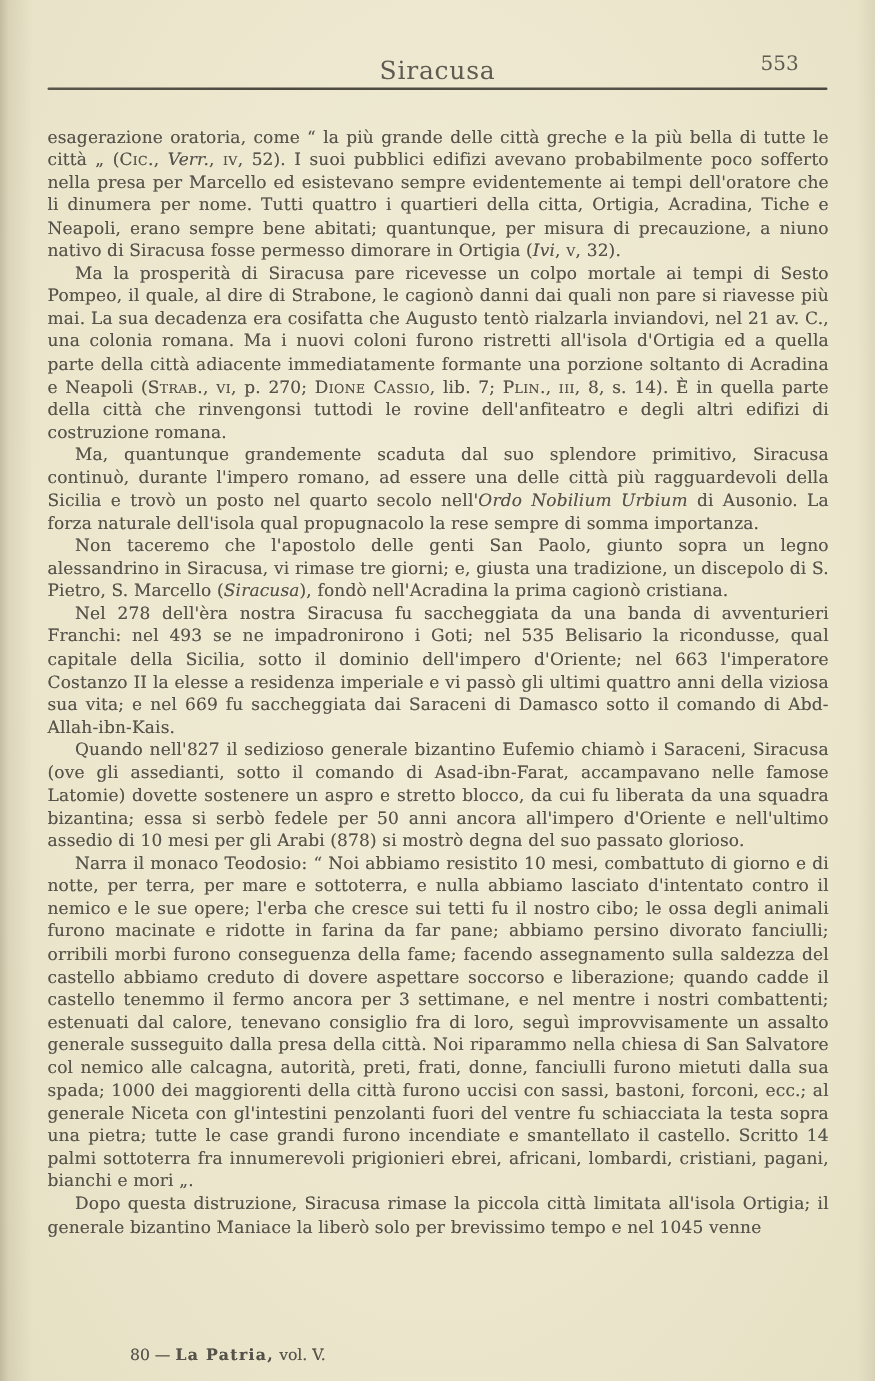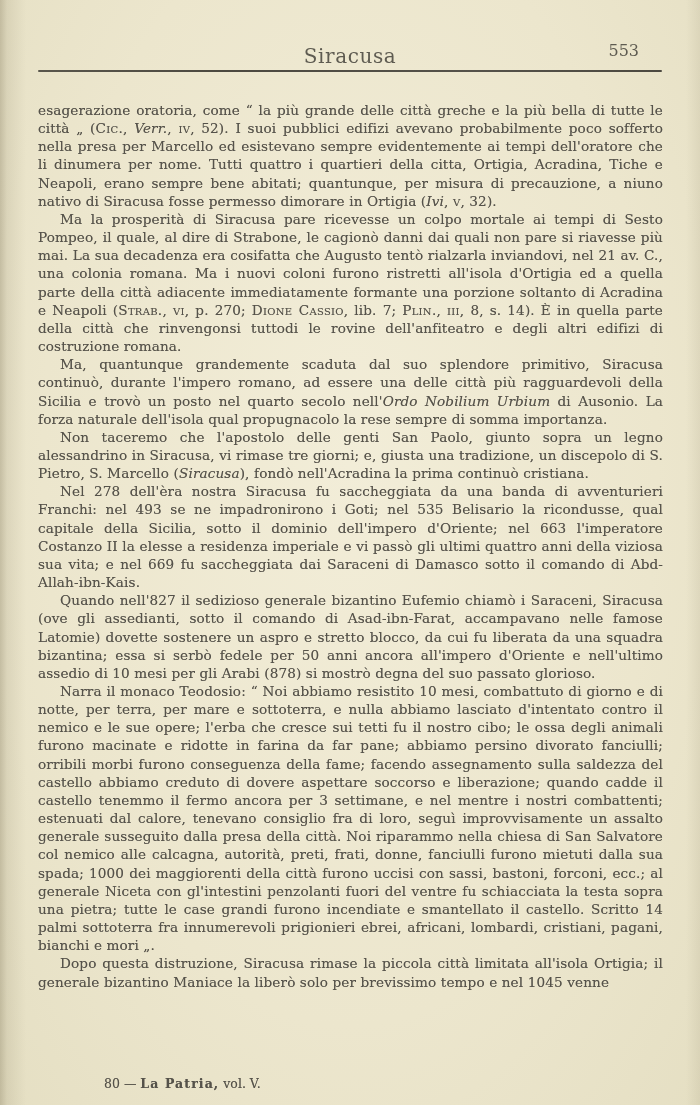--- a/index.html
+++ b/index.html
@@ -88,21 +88,21 @@
   <div class="header-title">Siracusa</div>
 
   <div class="page-number">553</div>
 
   <div class="header-rule"></div>
 
   <div class="body-text">
       <p class="para"><span>esagerazione oratoria, come “ la più grande delle città greche e la più bella di tutte le città „ (</span><span class="sc">Cic.</span><span>, </span><span class="it">Verr.</span><span>, </span><span class="sc">iv</span><span>, 52). I suoi pubblici edifizi avevano probabilmente poco sofferto nella presa per Marcello ed esistevano sempre evidentemente ai tempi dell'oratore che li dinumera per nome. Tutti quattro i quartieri della citta, Ortigia, Acradina, Tiche e Neapoli, erano sempre bene abitati; quantunque, per misura di precauzione, a niuno nativo di Siracusa fosse permesso dimorare in Ortigia (</span><span class="it">Ivi</span><span>, </span><span class="sc">v</span><span>, 32).</span></p>
       <p class="para indent"><span>Ma la prosperità di Siracusa pare ricevesse un colpo mortale ai tempi di Sesto Pompeo, il quale, al dire di Strabone, le cagionò danni dai quali non pare si riavesse più mai. La sua decadenza era cosifatta che Augusto tentò rialzarla inviandovi, nel 21 av. C., una colonia romana. Ma i nuovi coloni furono ristretti all'isola d'Ortigia ed a quella parte della città adiacente immediatamente formante una porzione soltanto di Acradina e Neapoli (</span><span class="sc">Strab.</span><span>, </span><span class="sc">vi</span><span>, p. 270; </span><span class="sc">Dione Cassio</span><span>, lib. 7; </span><span class="sc">Plin.</span><span>, </span><span class="sc">iii</span><span>, 8, s. 14). È in quella parte della città che rinvengonsi tuttodi le rovine dell'anfiteatro e degli altri edifizi di costruzione romana.</span></p>
       <p class="para indent"><span>Ma, quantunque grandemente scaduta dal suo splendore primitivo, Siracusa continuò, durante l'impero romano, ad essere una delle città più ragguardevoli della Sicilia e trovò un posto nel quarto secolo nell'</span><span class="it">Ordo Nobilium Urbium</span><span> di Ausonio. La forza naturale dell'isola qual propugnacolo la rese sempre di somma importanza.</span></p>
-      <p class="para indent"><span>Non taceremo che l'apostolo delle genti San Paolo, giunto sopra un legno alessandrino in Siracusa, vi rimase tre giorni; e, giusta una tradizione, un discepolo di S. Pietro, S. Marcello (</span><span class="it">Siracusa</span><span>), fondò nell'Acradina la prima continuò cristiana.</span></p>
+      <p class="para indent"><span>Non taceremo che l'apostolo delle genti San Paolo, giunto sopra un legno alessandrino in Siracusa, vi rimase tre giorni; e, giusta una tradizione, un discepolo di S. Pietro, S. Marcello (</span><span class="it">Siracusa</span><span>), fondò nell'Acradina la prima cagionò cristiana.</span></p>
       <p class="para indent"><span>Nel 278 dell'èra nostra Siracusa fu saccheggiata da una banda di avventurieri Franchi: nel 493 se ne impadronirono i Goti; nel 535 Belisario la ricondusse, qual capitale della Sicilia, sotto il dominio dell'impero d'Oriente; nel 663 l'imperatore Costanzo II la elesse a residenza imperiale e vi passò gli ultimi quattro anni della viziosa sua vita; e nel 669 fu saccheggiata dai Saraceni di Damasco sotto il comando di Abd-Allah-ibn-Kais.</span></p>
       <p class="para indent"><span>Quando nell'827 il sedizioso generale bizantino Eufemio chiamò i Saraceni, Siracusa (ove gli assedianti, sotto il comando di Asad-ibn-Farat, accampavano nelle famose Latomie) dovette sostenere un aspro e stretto blocco, da cui fu liberata da una squadra bizantina; essa si serbò fedele per 50 anni ancora all'impero d'Oriente e nell'ultimo assedio di 10 mesi per gli Arabi (878) si mostrò degna del suo passato glorioso.</span></p>
       <p class="para indent"><span>Narra il monaco Teodosio: “ Noi abbiamo resistito 10 mesi, combattuto di giorno e di notte, per terra, per mare e sottoterra, e nulla abbiamo lasciato d'intentato contro il nemico e le sue opere; l'erba che cresce sui tetti fu il nostro cibo; le ossa degli animali furono macinate e ridotte in farina da far pane; abbiamo persino divorato fanciulli; orribili morbi furono conseguenza della fame; facendo assegnamento sulla saldezza del castello abbiamo creduto di dovere aspettare soccorso e liberazione; quando cadde il castello tenemmo il fermo ancora per 3 settimane, e nel mentre i nostri combattenti; estenuati dal calore, tenevano consiglio fra di loro, seguì improvvisamente un assalto generale susseguito dalla presa della città. Noi riparammo nella chiesa di San Salvatore col nemico alle calcagna, autorità, preti, frati, donne, fanciulli furono mietuti dalla sua spada; 1000 dei maggiorenti della città furono uccisi con sassi, bastoni, forconi, ecc.; al generale Niceta con gl'intestini penzolanti fuori del ventre fu schiacciata la testa sopra una pietra; tutte le case grandi furono incendiate e smantellato il castello. Scritto 14 palmi sottoterra fra innumerevoli prigionieri ebrei, africani, lombardi, cristiani, pagani, bianchi e mori „.</span></p>
       <p class="para indent"><span>Dopo questa distruzione, Siracusa rimase la piccola città limitata all'isola Ortigia; il generale bizantino Maniace la liberò solo per brevissimo tempo e nel 1045 venne</span></p>
     </div>
 
   <div class="footer">
     <span>80 — </span><span class="brand">La Patria,</span><span> vol. V.</span>
   </div>
 

